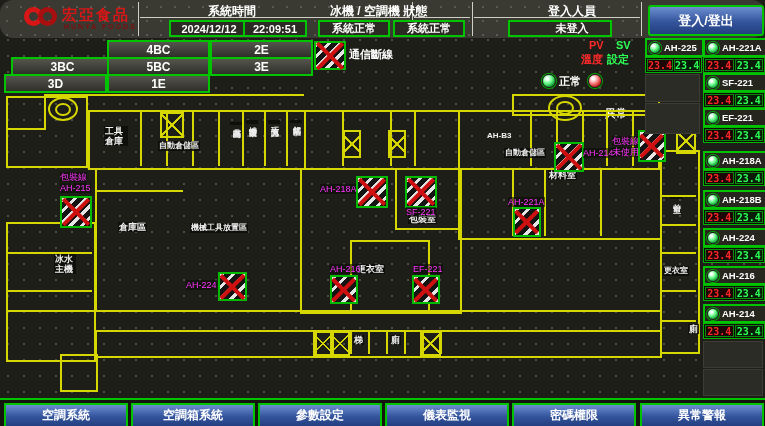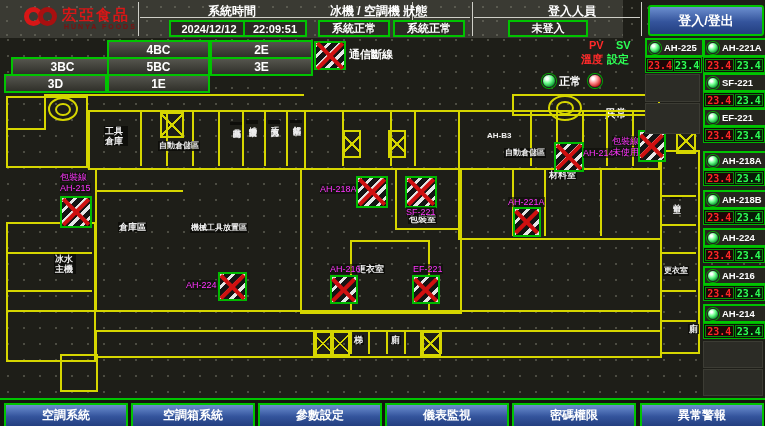--- a/index.html
+++ b/index.html
@@ -1,22 +1,22 @@
 <!DOCTYPE html>
 <html><head>
 <meta charset="utf-8">
 <style>
   html,body{margin:0;padding:0;background:#000;}
   .screen{position:relative;width:765px;height:426px;background:#1e1e18;overflow:hidden;
     font-family:"Liberation Sans",sans-serif;
     background-image:radial-gradient(#4c4c42 0.8px, transparent 1.1px);
     background-size:16px 16px;}
   
-  .hdr{position:absolute;left:0;top:0;width:623px;height:38px;background:#3a3a33;
-    background-image:radial-gradient(#5a5a50 0.8px, transparent 1.1px);background-size:14px 14px;}
+  .hdr{position:absolute;left:0;top:0;width:765px;height:38px;background:#3a3a33;
+    background-image:radial-gradient(#5a5a50 0.8px, transparent 1.1px);background-size:14px 14px;border-radius:13px;}
   .htitle{position:absolute;color:#fff;font-size:12px;font-weight:bold;white-space:nowrap;}
   .hline{position:absolute;height:1px;background:#cfcfc8;}
   .vdiv{position:absolute;width:1px;background:#cfcfc8;}
   .gbox{position:absolute;border:2px solid #00c400;background:#2b2b24;color:#fff;
     display:flex;align-items:center;justify-content:center;font-size:11px;font-weight:bold;white-space:nowrap;}
   .brand{position:absolute;color:#d81616;font-weight:bold;}
   .logo-ring{position:absolute;width:9px;height:9px;border:5px solid #d81616;border-radius:50%;}
   .loginbtn{position:absolute;border:2px solid #00c400;border-radius:3px;
     background:linear-gradient(#6c8fd0,#34549c 60%,#23складka);background:linear-gradient(#6c8fd0,#34549c 55%,#233f80);
     color:#fff;font-size:13px;font-weight:bold;display:flex;align-items:center;justify-content:center;cursor:pointer;}
@@ -86,21 +86,21 @@
     <div class="vdiv" style="left:412px;top:2px;height:34px;"></div>
 
     <div class="htitle" style="left:330px;top:3px;">冰機 / 空調機 狀態</div>
     <div class="hline" style="left:414px;top:17px;width:56px;"></div>
     <div class="gbox" style="left:318px;top:20px;width:68px;height:13px;">系統正常</div>
     <div class="gbox" style="left:393px;top:20px;width:68px;height:13px;">系統正常</div>
     <div class="vdiv" style="left:472px;top:2px;height:34px;"></div>
 
     <div class="htitle" style="left:548px;top:3px;">登入人員</div>
     <div class="hline" style="left:474px;top:17px;width:166px;"></div>
-    <div class="gbox" style="left:508px;top:20px;width:76px;height:13px;">未登入</div>
+    <div class="gbox" style="left:508px;top:20px;width:76px;height:13px;padding-left:24px;">未登入</div>
     <div class="vdiv" style="left:641px;top:2px;height:34px;"></div>
 
     <div class="loginbtn" style="left:648px;top:5px;width:112px;height:27px;">登入/登出</div>
   </div>
 
   <div class="fbtn" style="left:107px;top:40px;">4BC</div>
   <div class="fbtn" style="left:210px;top:40px;">2E</div>
   <div class="fbtn" style="left:11px;top:57px;">3BC</div>
   <div class="fbtn" style="left:107px;top:57px;">5BC</div>
   <div class="fbtn" style="left:210px;top:57px;">3E</div>

